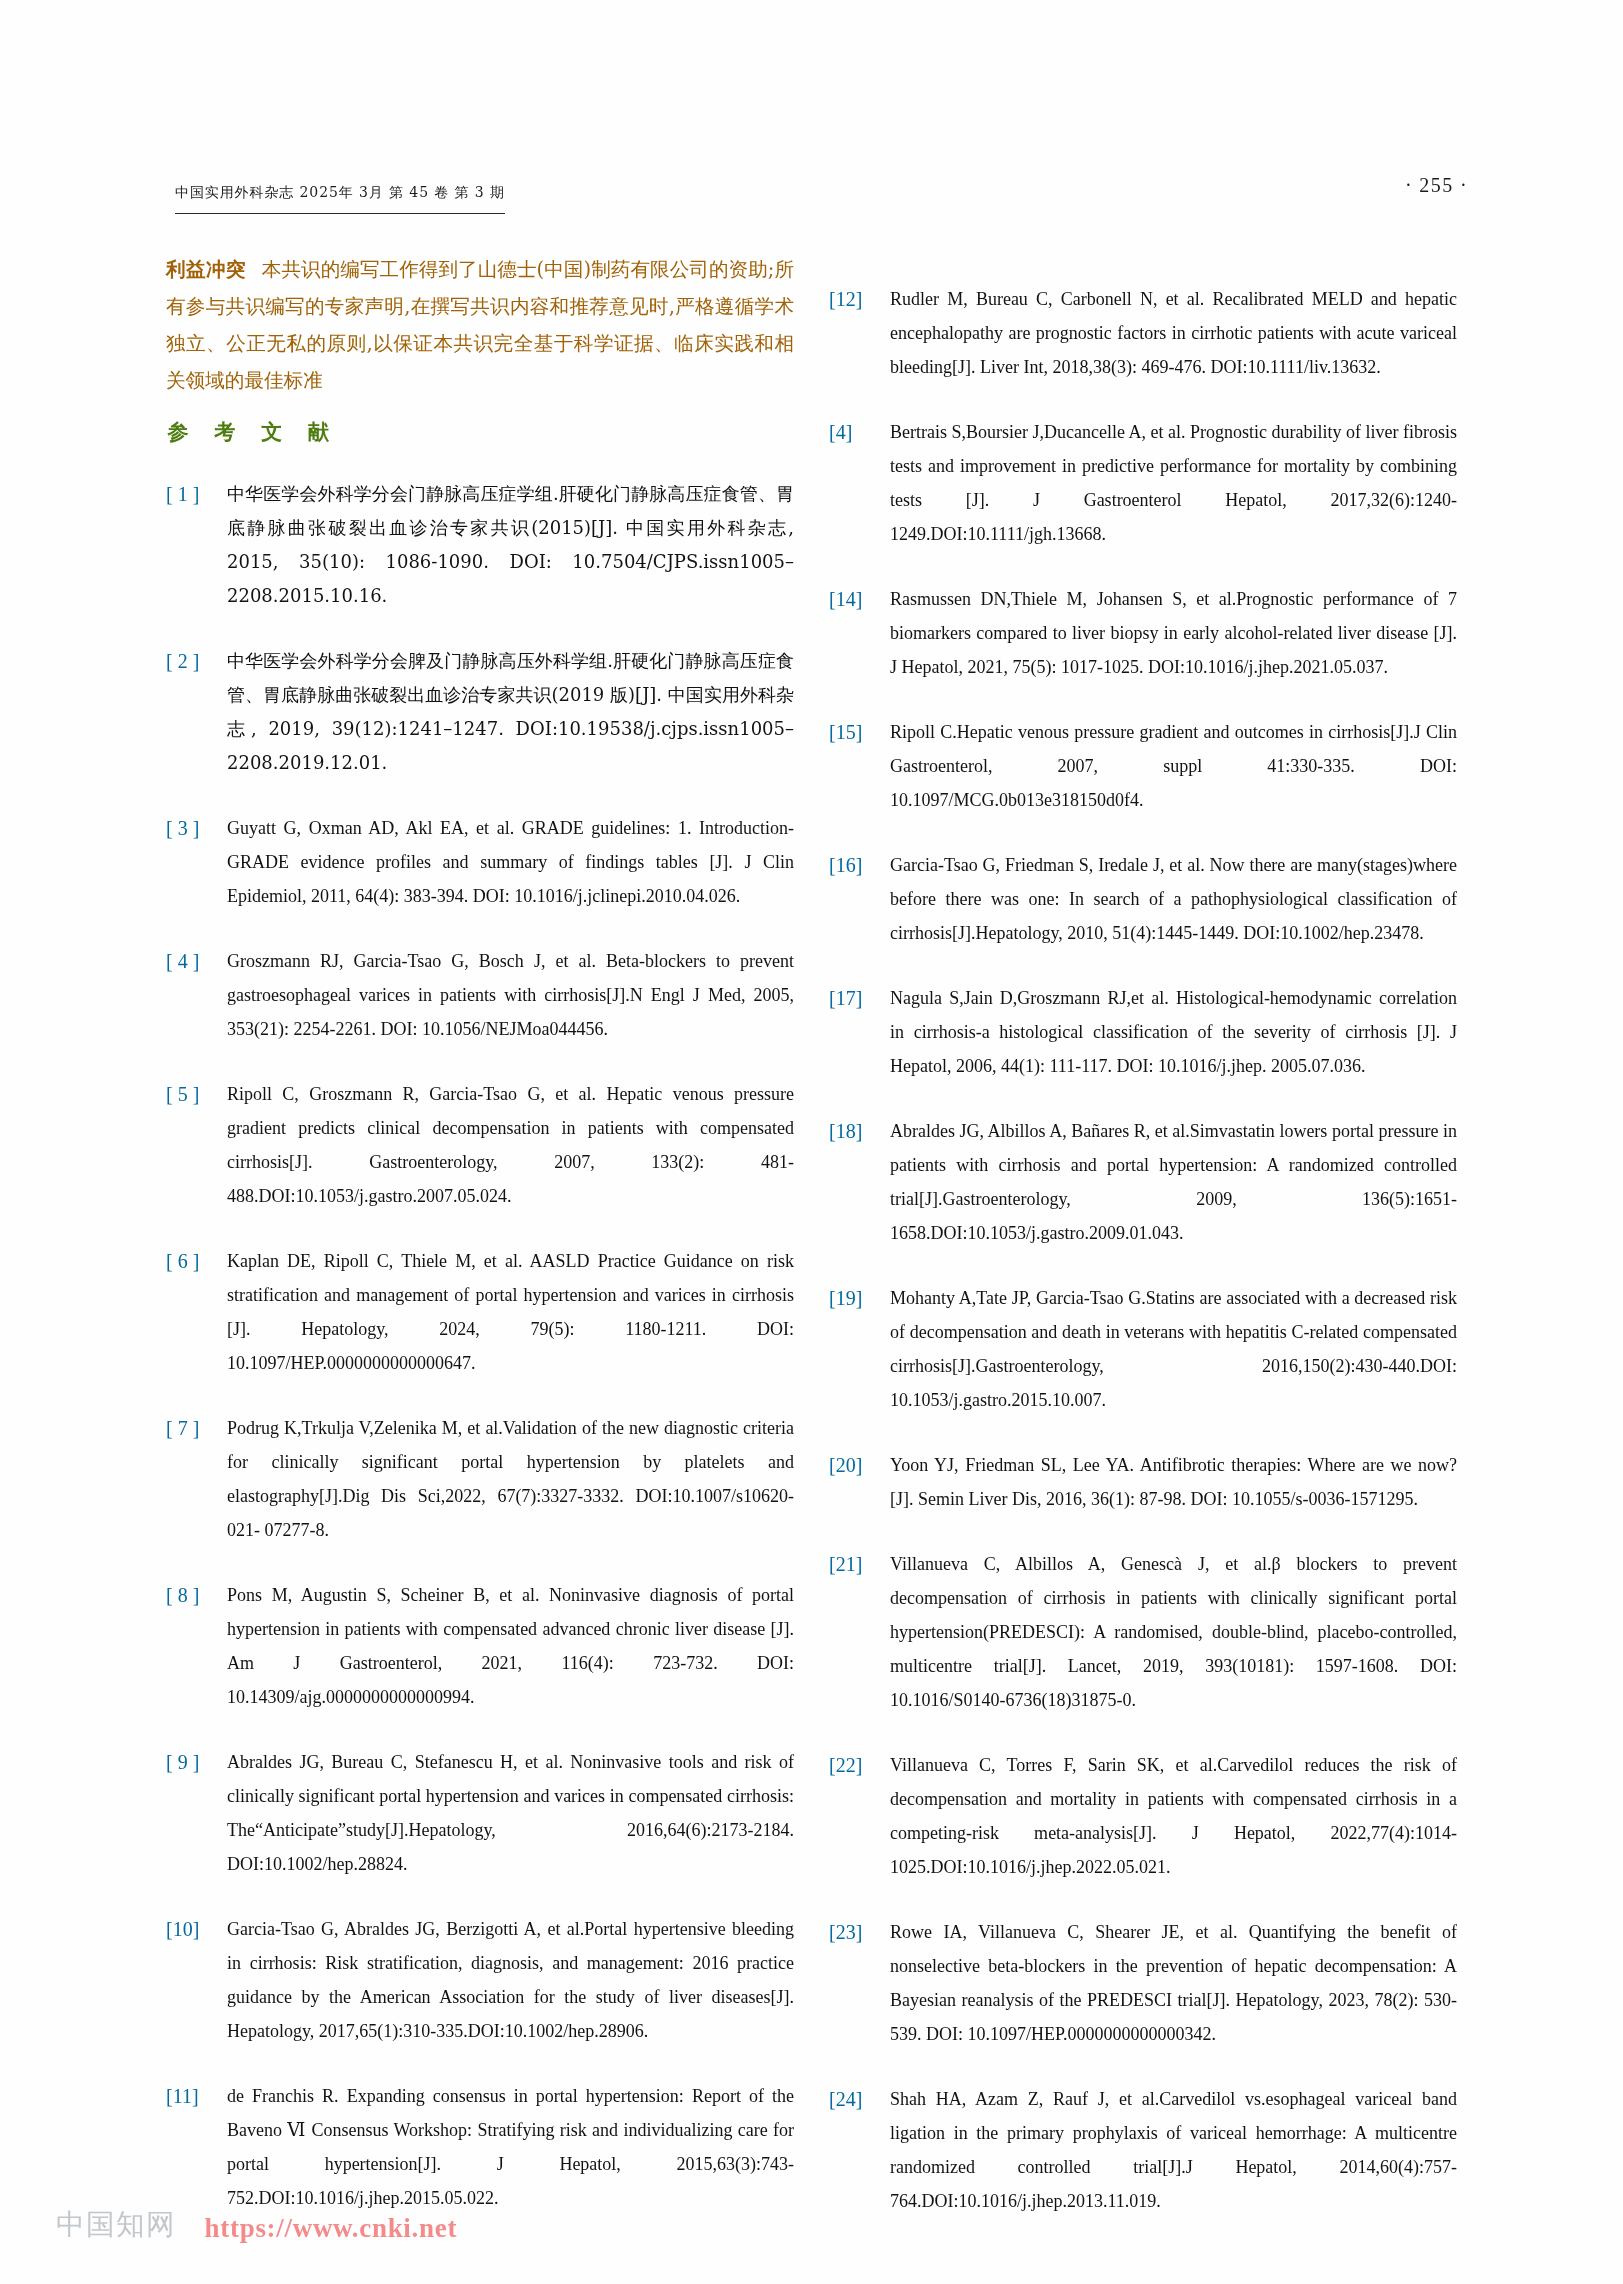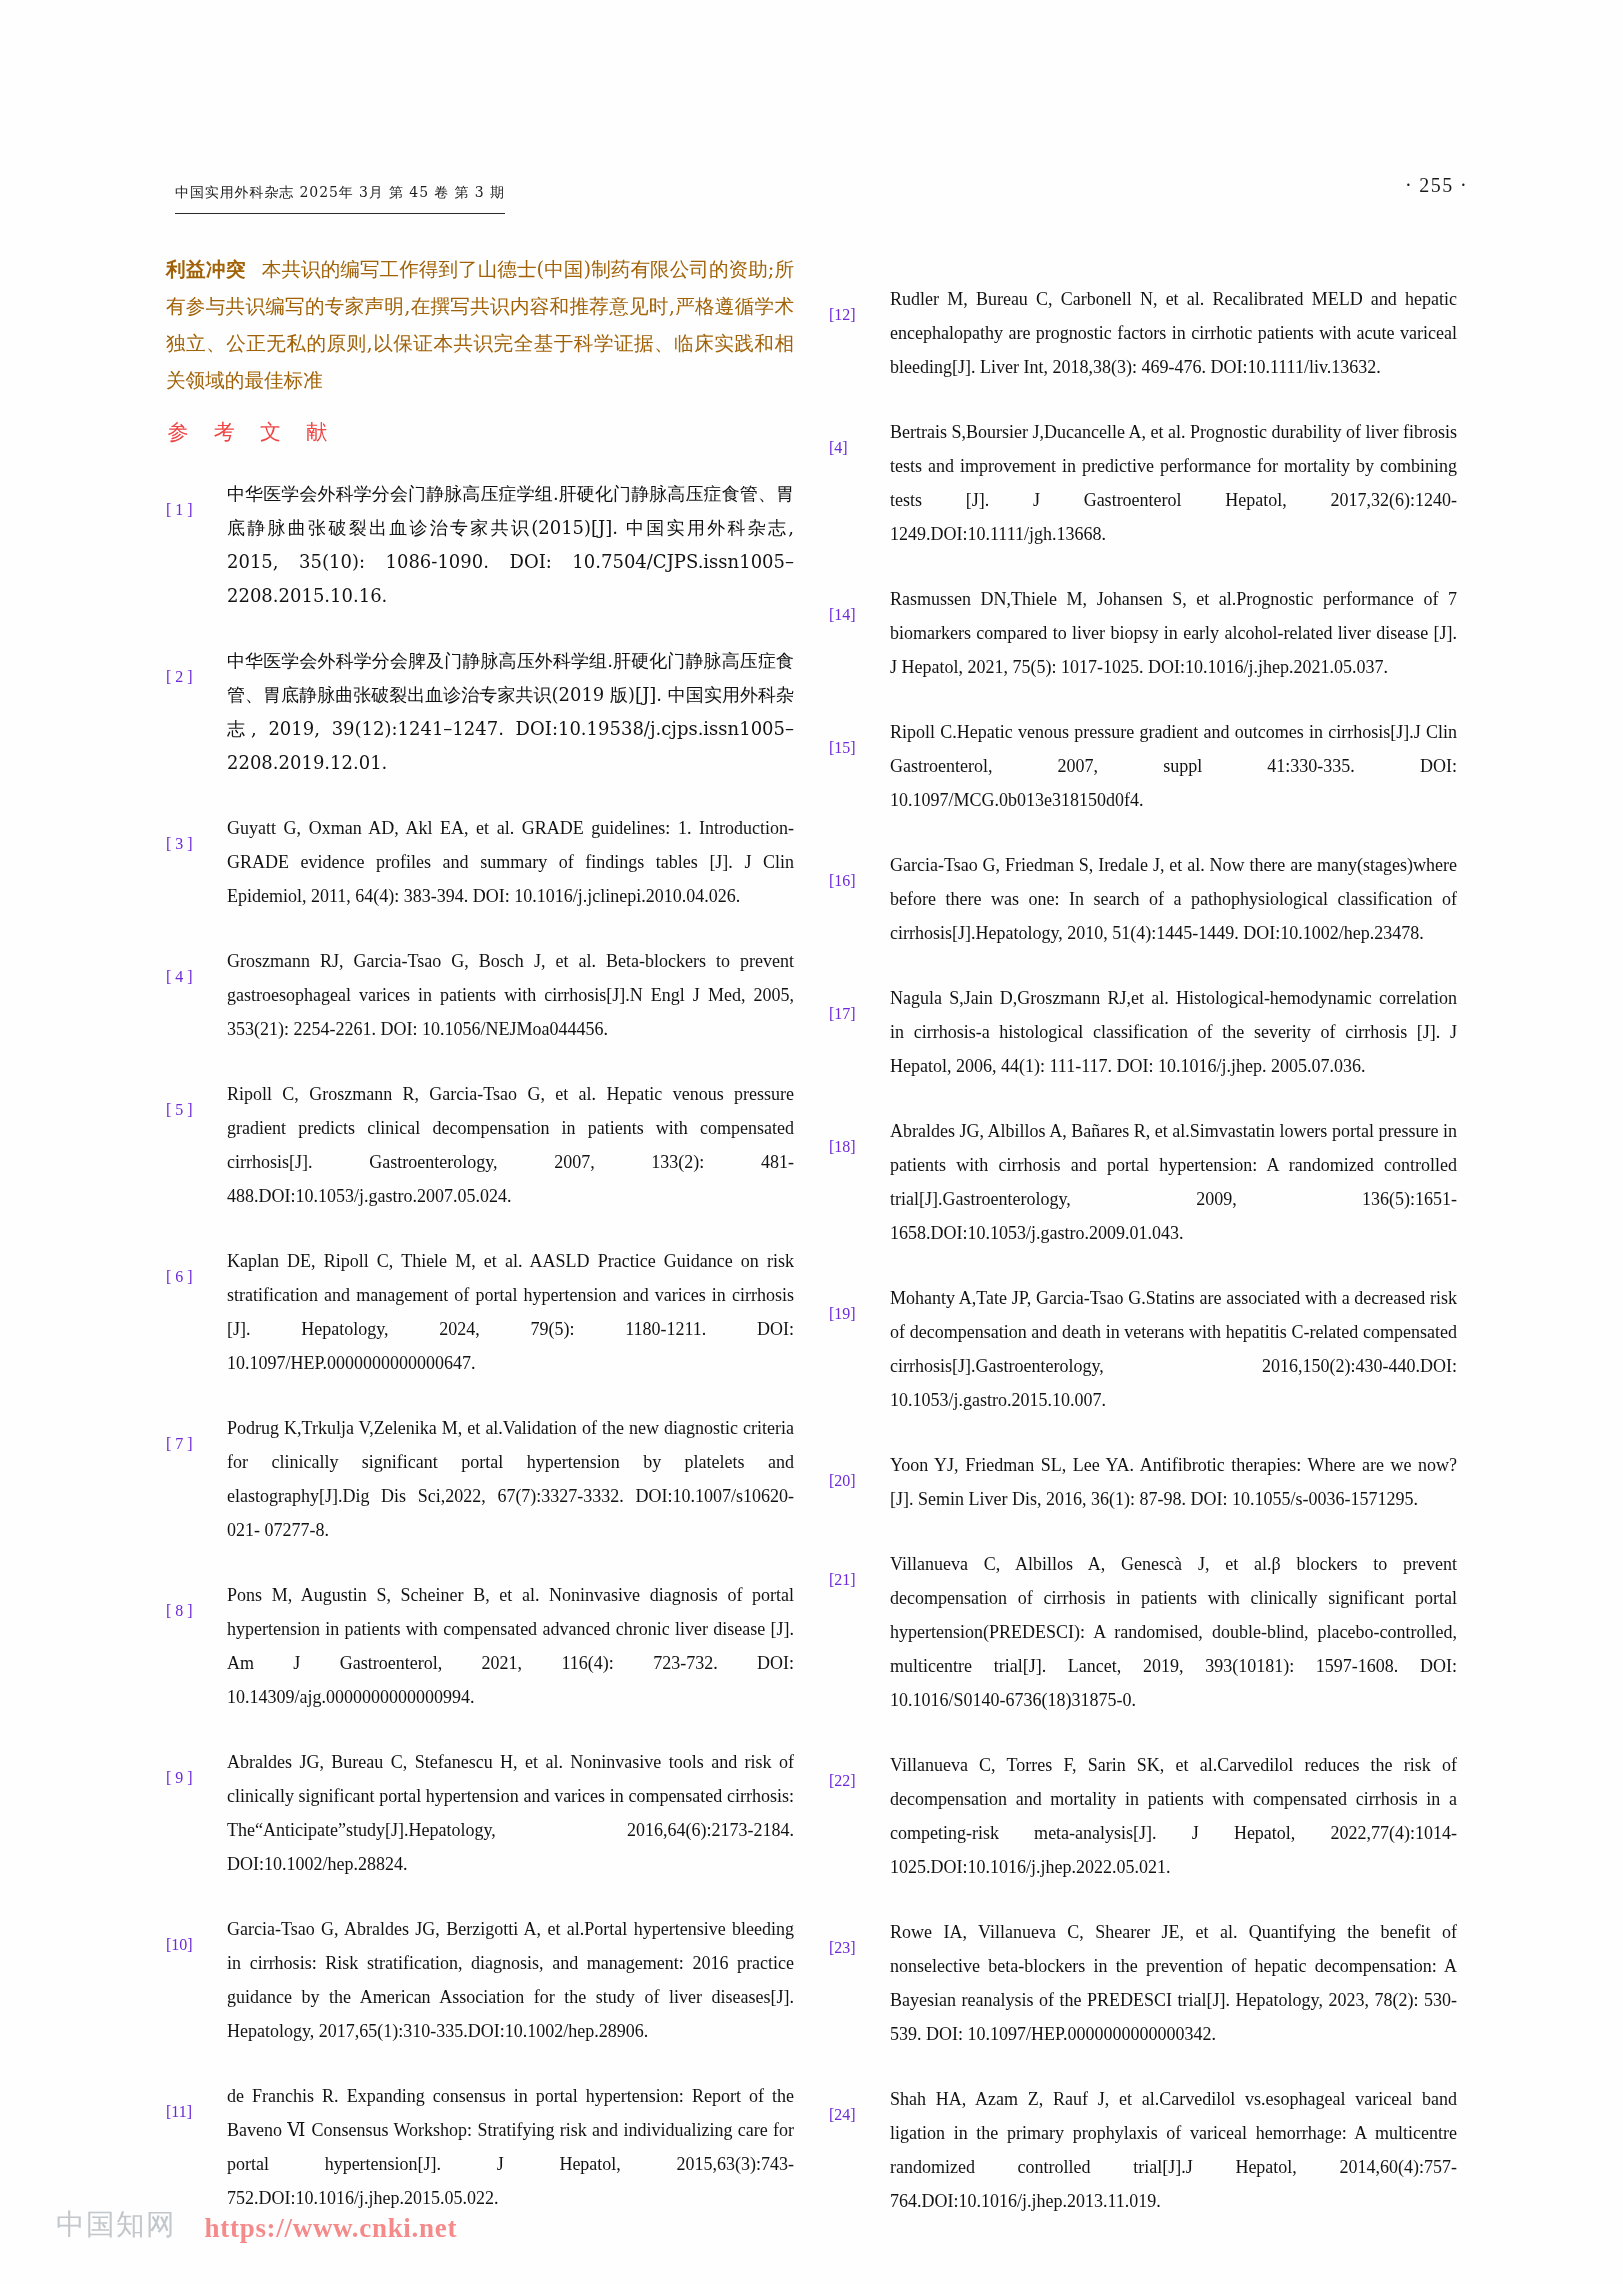--- a/index.html
+++ b/index.html
@@ -73,23 +73,23 @@
   .cn-para .lead {
     font-weight: bold;
     letter-spacing: 0.4px;
     margin-right: 15.7px;
   }
 
   
   .ref-heading {
     font-family: "DejaVu Serif", "Liberation Serif", serif;
     font-size: 21px;
-    font-weight: normal;
+    font-weight: bold;
     letter-spacing: 9.3px;
-    color: #ef4444;
+    color: #4d7c0f;
     margin: 18.6px 0 15.7px 1.4px;
   }
 
   
   .ref-list {
     margin: 0;
     padding: 0;
     list-style: none;
   }
   .ref-item {
@@ -103,26 +103,26 @@
     font-family: "Liberation Serif", "DejaVu Serif", serif;
   }
   .ref-item.cn {
     font-family: "DejaVu Serif", "Liberation Serif", serif;
     font-size: 18px;
     text-justify: inter-ideograph;
   }
   .ref-num {
     position: absolute;
     left: 0;
-    top: 16px;
+    top: 0;
     width: 57px;
     font-family: "Liberation Serif", serif;
-    font-size: 16px;
+    font-size: 20px;
     line-height: 34px;
-    color: #6d28d9;
+    color: #0369a1;
     white-space: nowrap;
   }
   .ref-body { display: block; margin-top: 31px; }
 
   
   .watermark {
     position: absolute;
     left: 56px;
     bottom: 40px;
     display: flex;

